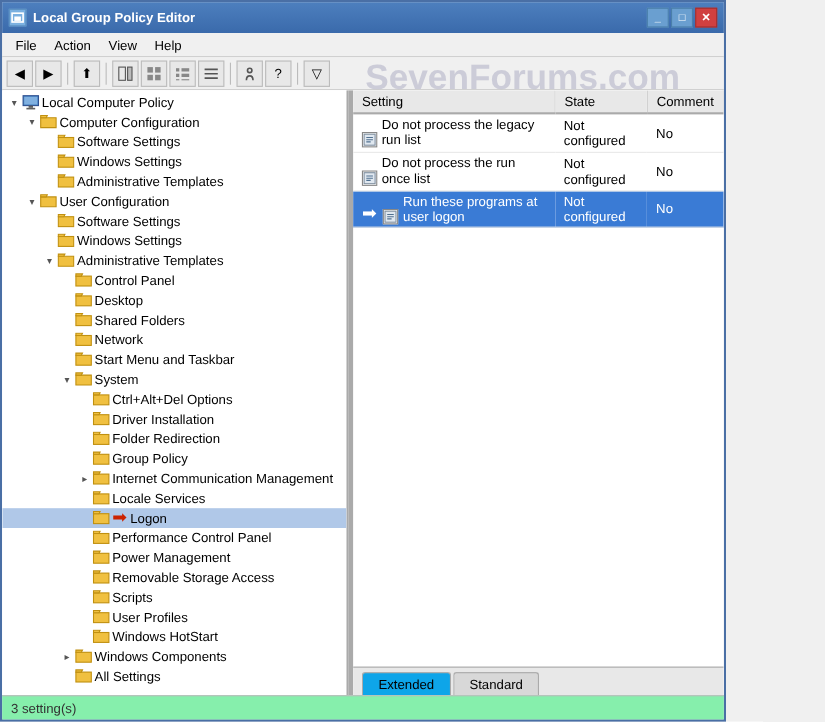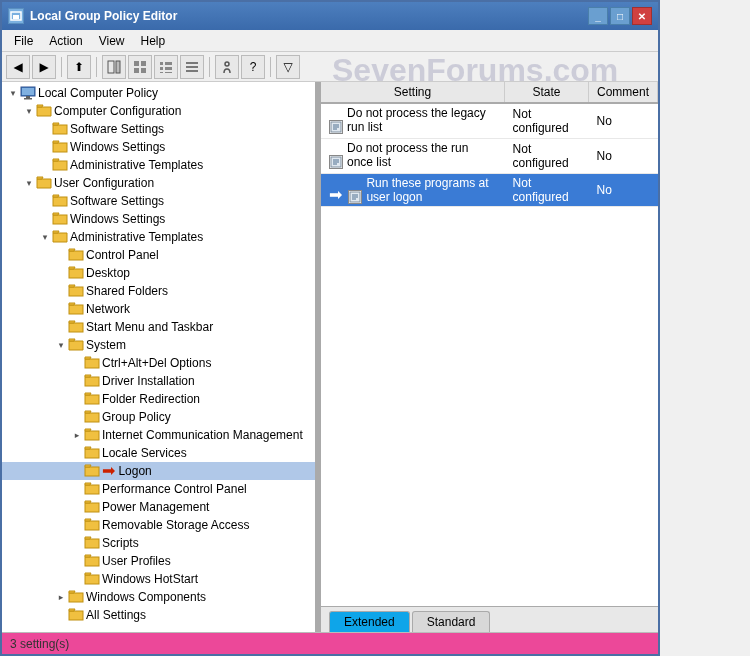--- a/index.html
+++ b/index.html
@@ -183,21 +183,21 @@
     table {
       width: 100%;
       border-collapse: collapse;
     }
 
     thead th {
       background: #e8e8e8;
       border-bottom: 2px solid #aaa;
       border-right: 1px solid #ccc;
       padding: 3px 8px;
-      text-align: center;
+      text-align: left;
       font-weight: normal;
       font-size: 12px;
       position: sticky;
       top: 0;
     }
 
     tbody tr td {
       padding: 2px 8px;
       border-bottom: 1px solid #e8e8e8;
       font-size: 12px;
@@ -249,21 +249,21 @@
 
     .tab.active {
       background: #0ea5e9;
       border-bottom: 1px solid white;
       margin-bottom: -1px;
     }
 
     
     .status-bar {
       height: 22px;
-      background: #ec4899;
+      background: #86efac;
       border-top: 1px solid #bbb;
       display: flex;
       align-items: center;
       padding: 0 8px;
       font-size: 12px;
       color: #333;
     }
 
     
     .watermark {

